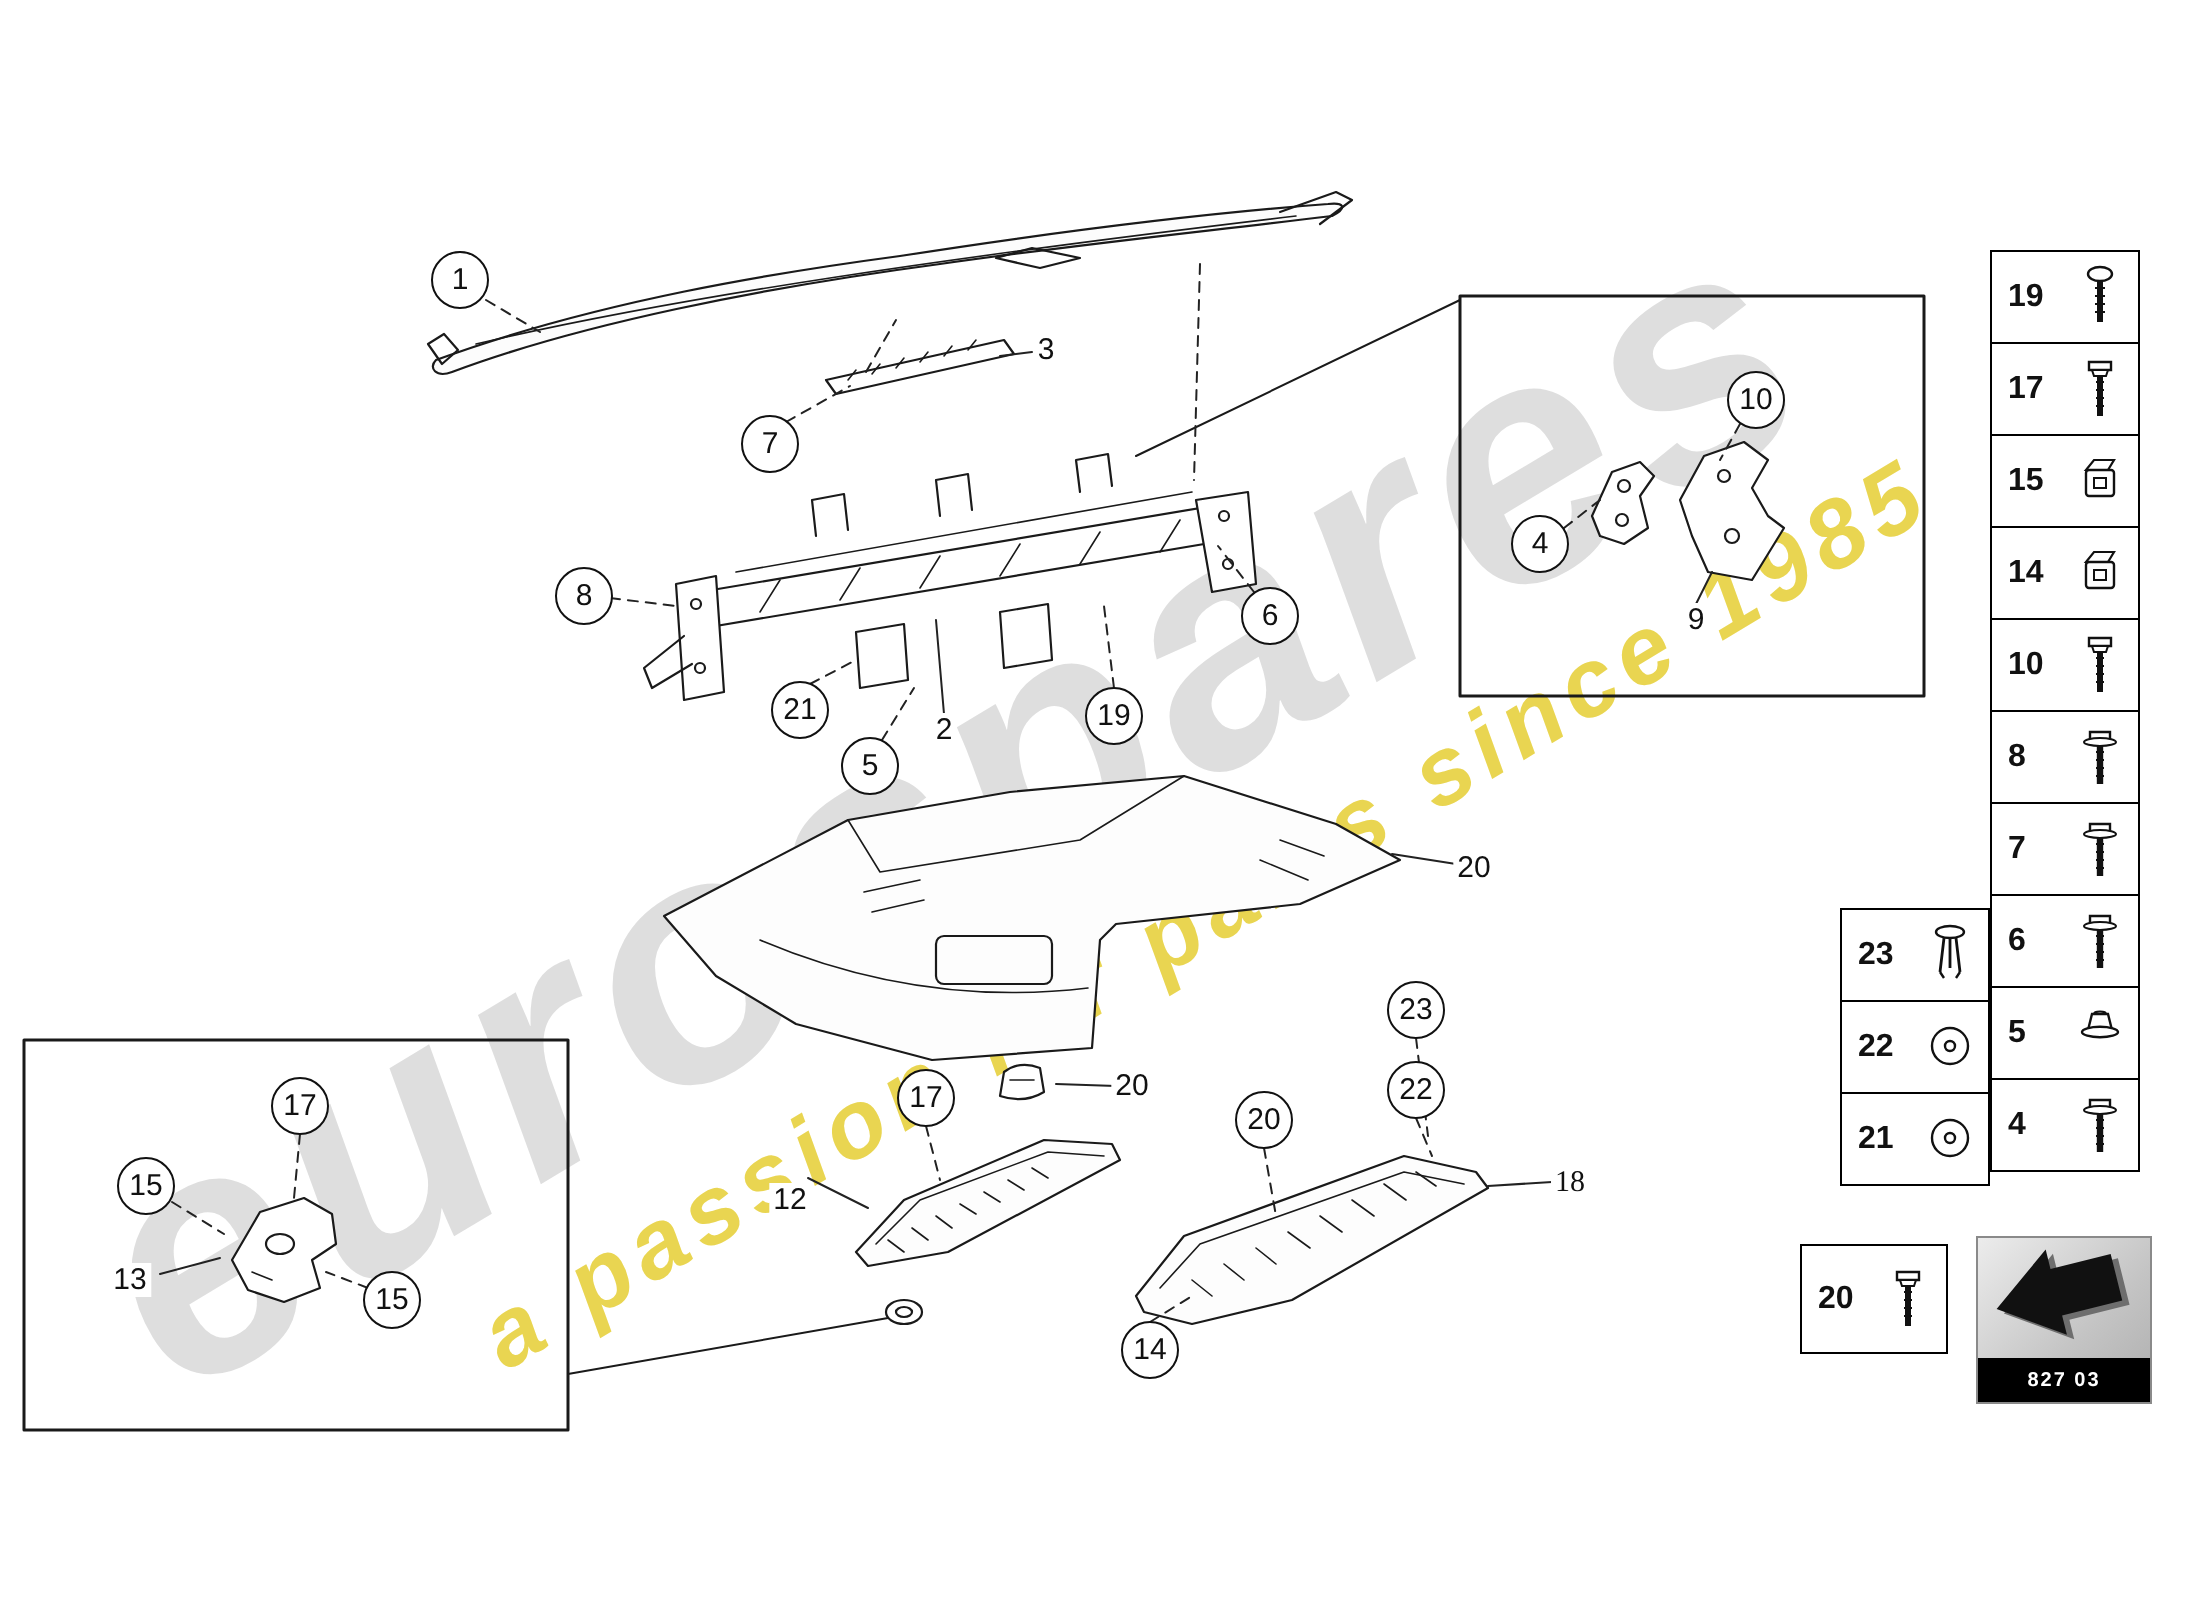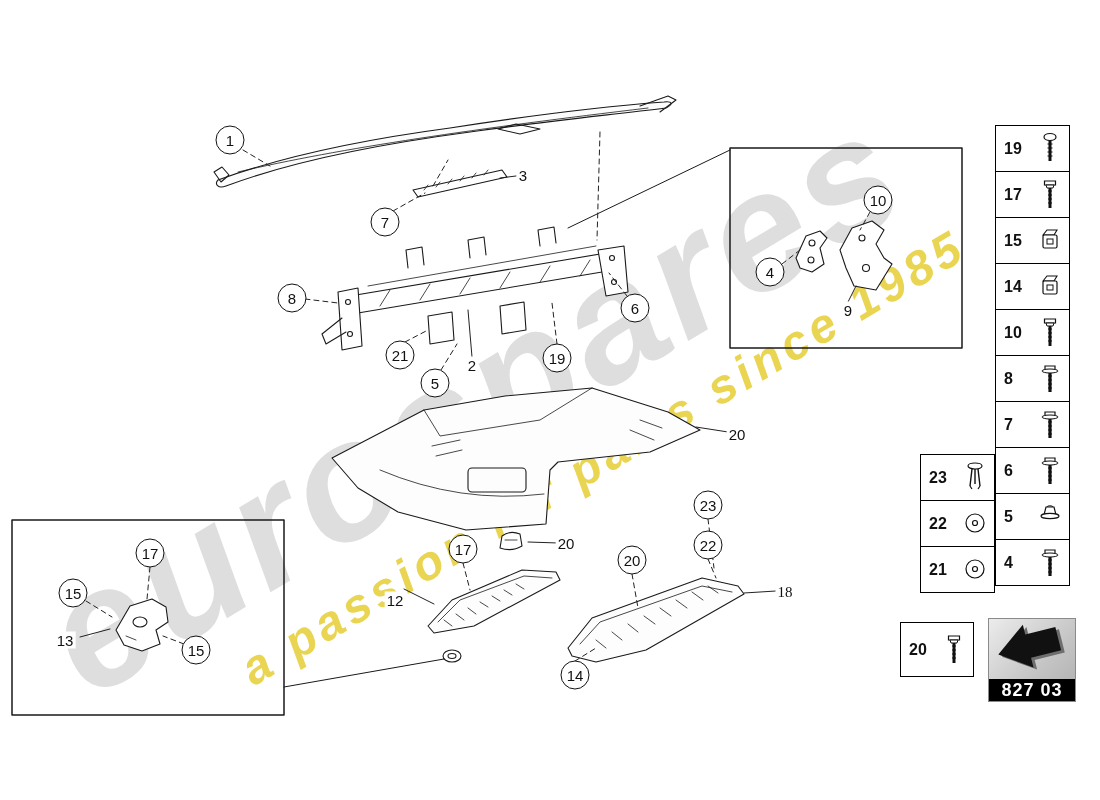--- a/index.html
+++ b/index.html
@@ -45,21 +45,21 @@
   .fastener-icon{width:24px;height:40px;}
   
   .partcode{
     position:absolute;left:988px;top:618px;width:88px;height:84px;z-index:3;
     background:linear-gradient(135deg,#ececec 0%,#c4c4c4 60%,#aeaeae 100%);
     border:1px solid #8a8a8a;box-sizing:border-box;
   }
   .partcode svg{position:absolute;left:0;top:0;}
   .partcode-label{
     position:absolute;left:0;bottom:0;width:100%;height:22px;background:#000;color:#fff;
-    font-weight:bold;font-size:18px;display:flex;align-items:center;justify-content:center;
+    font-weight:bold;font-size:10px;display:flex;align-items:center;justify-content:center;
     letter-spacing:1px;
   }
 </style>
 </head>
 <body>
 
 <div class="stage">
 
   <div class="wm-brand" style="color: rgb(217, 217, 217);">eurospares</div>
   <div class="wm-tagline" style="color: rgb(231, 209, 63);">a passion for parts since 1985</div>

